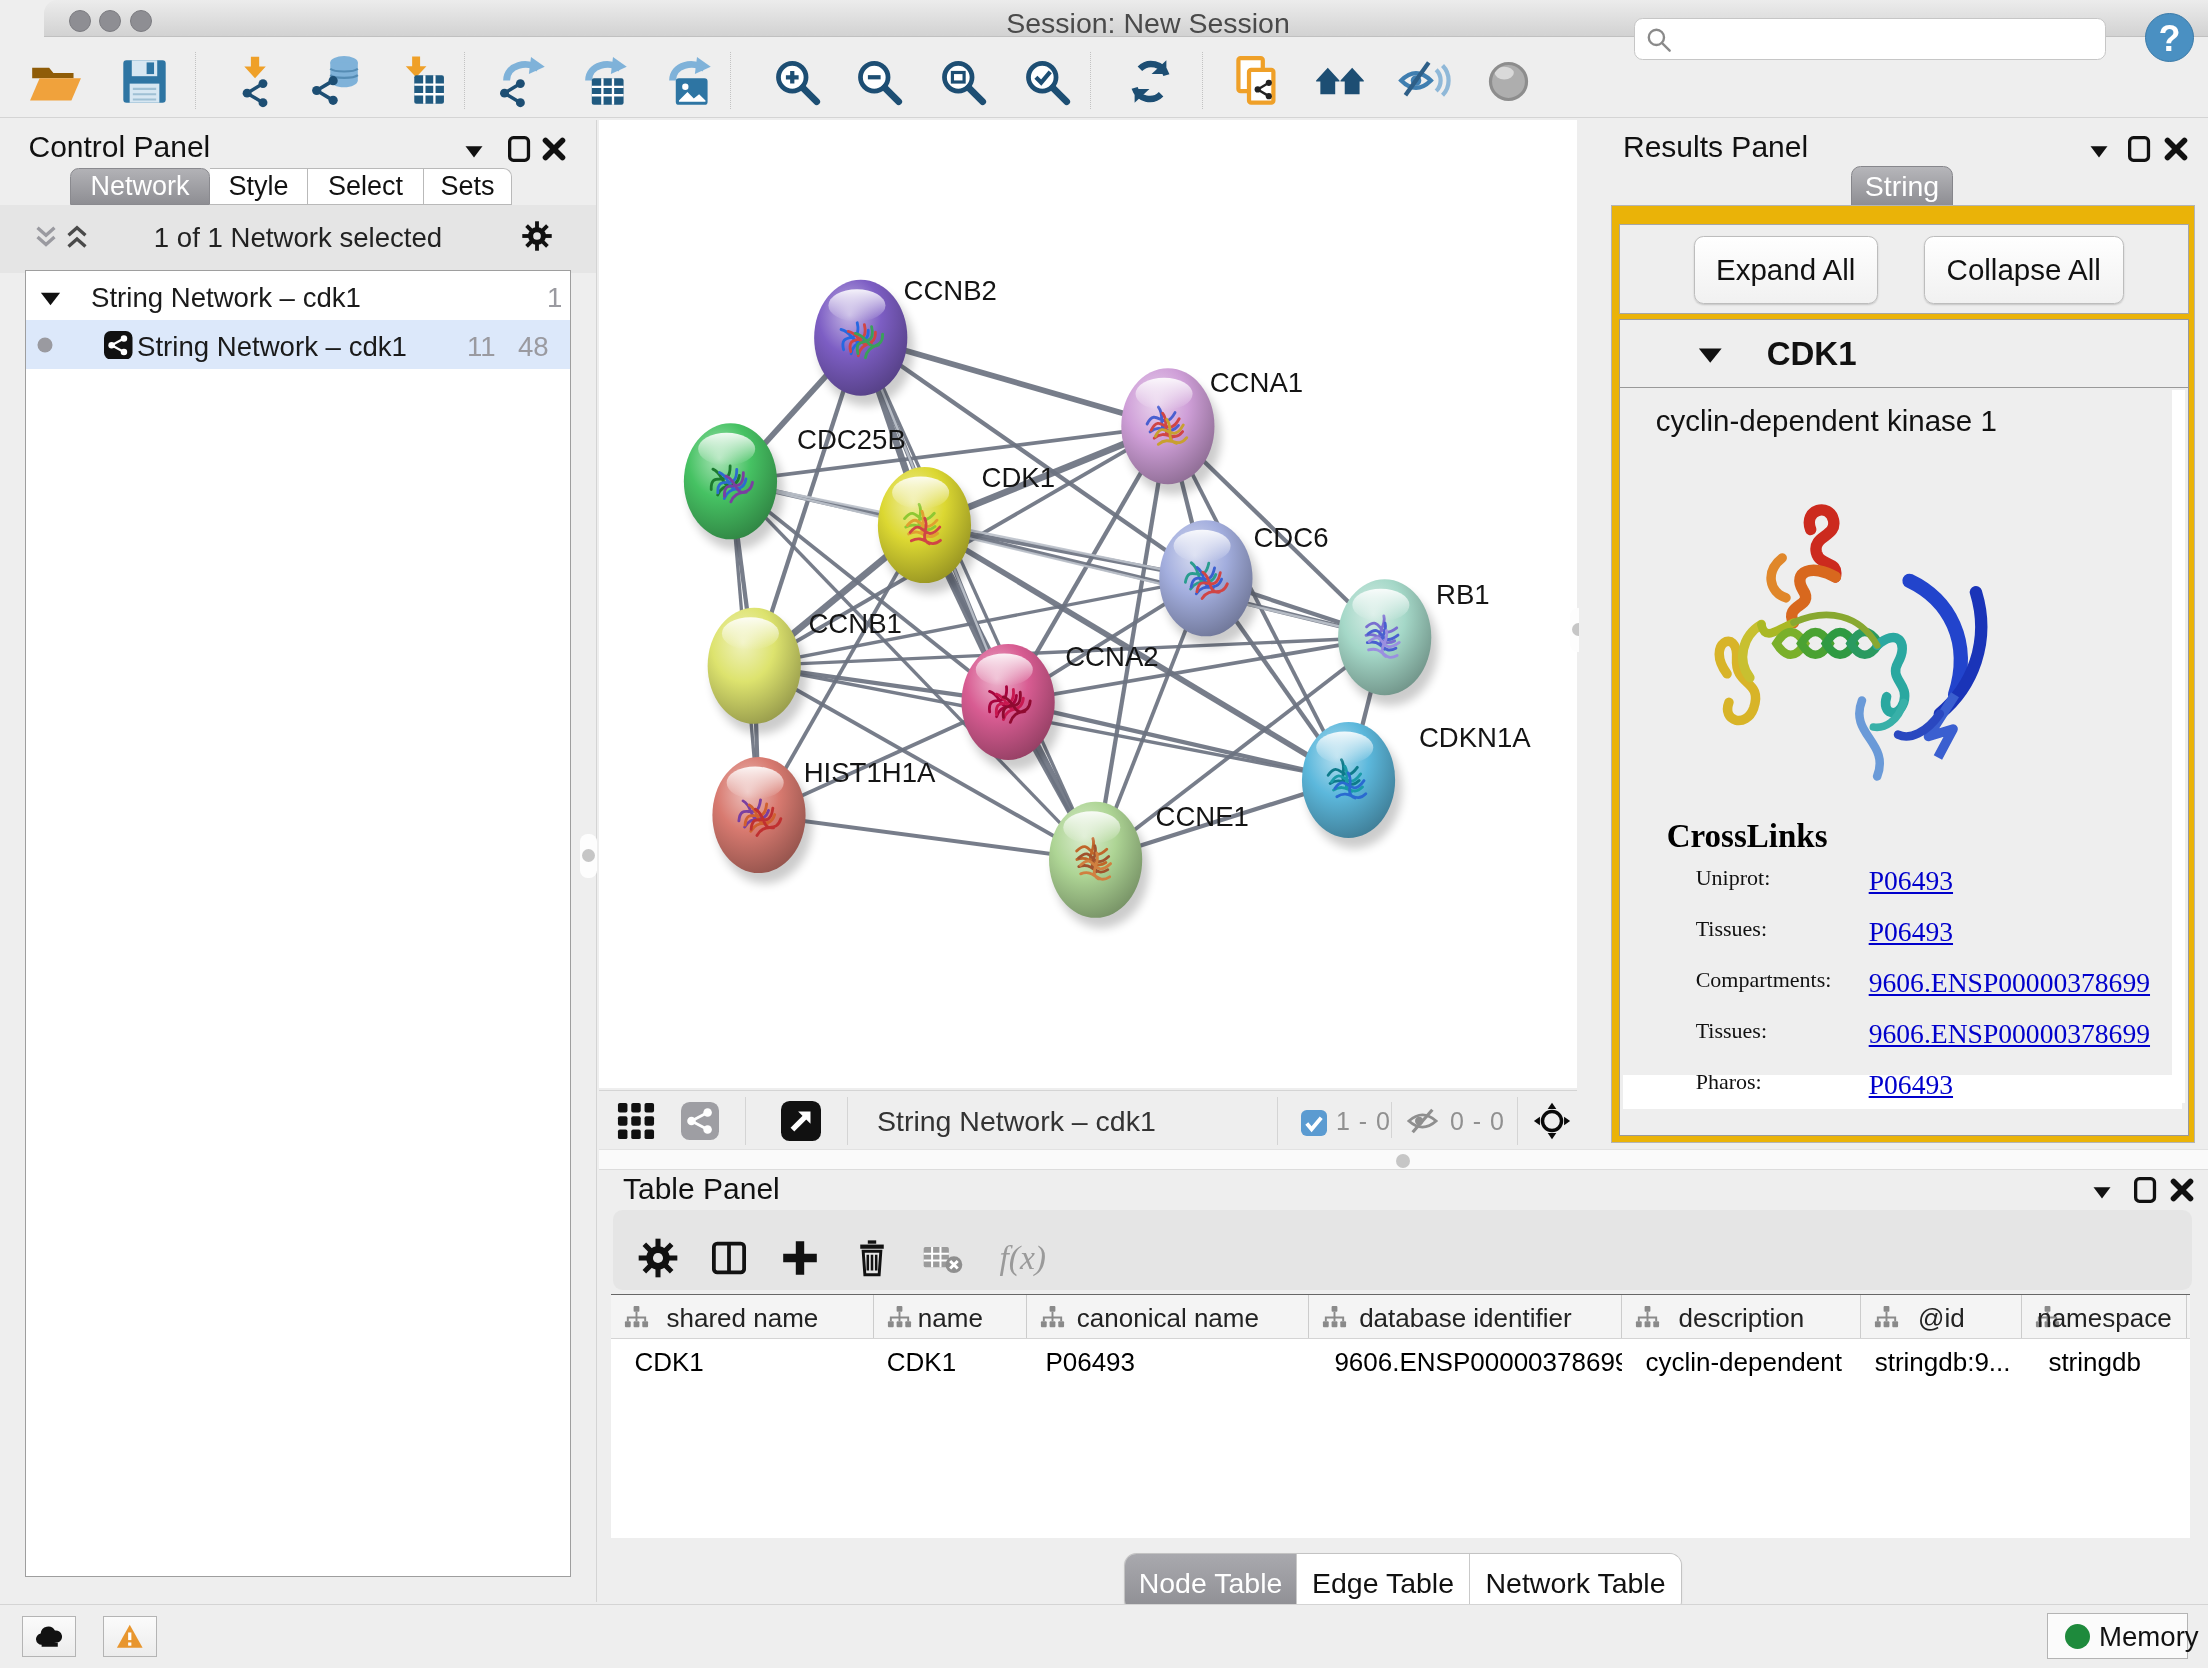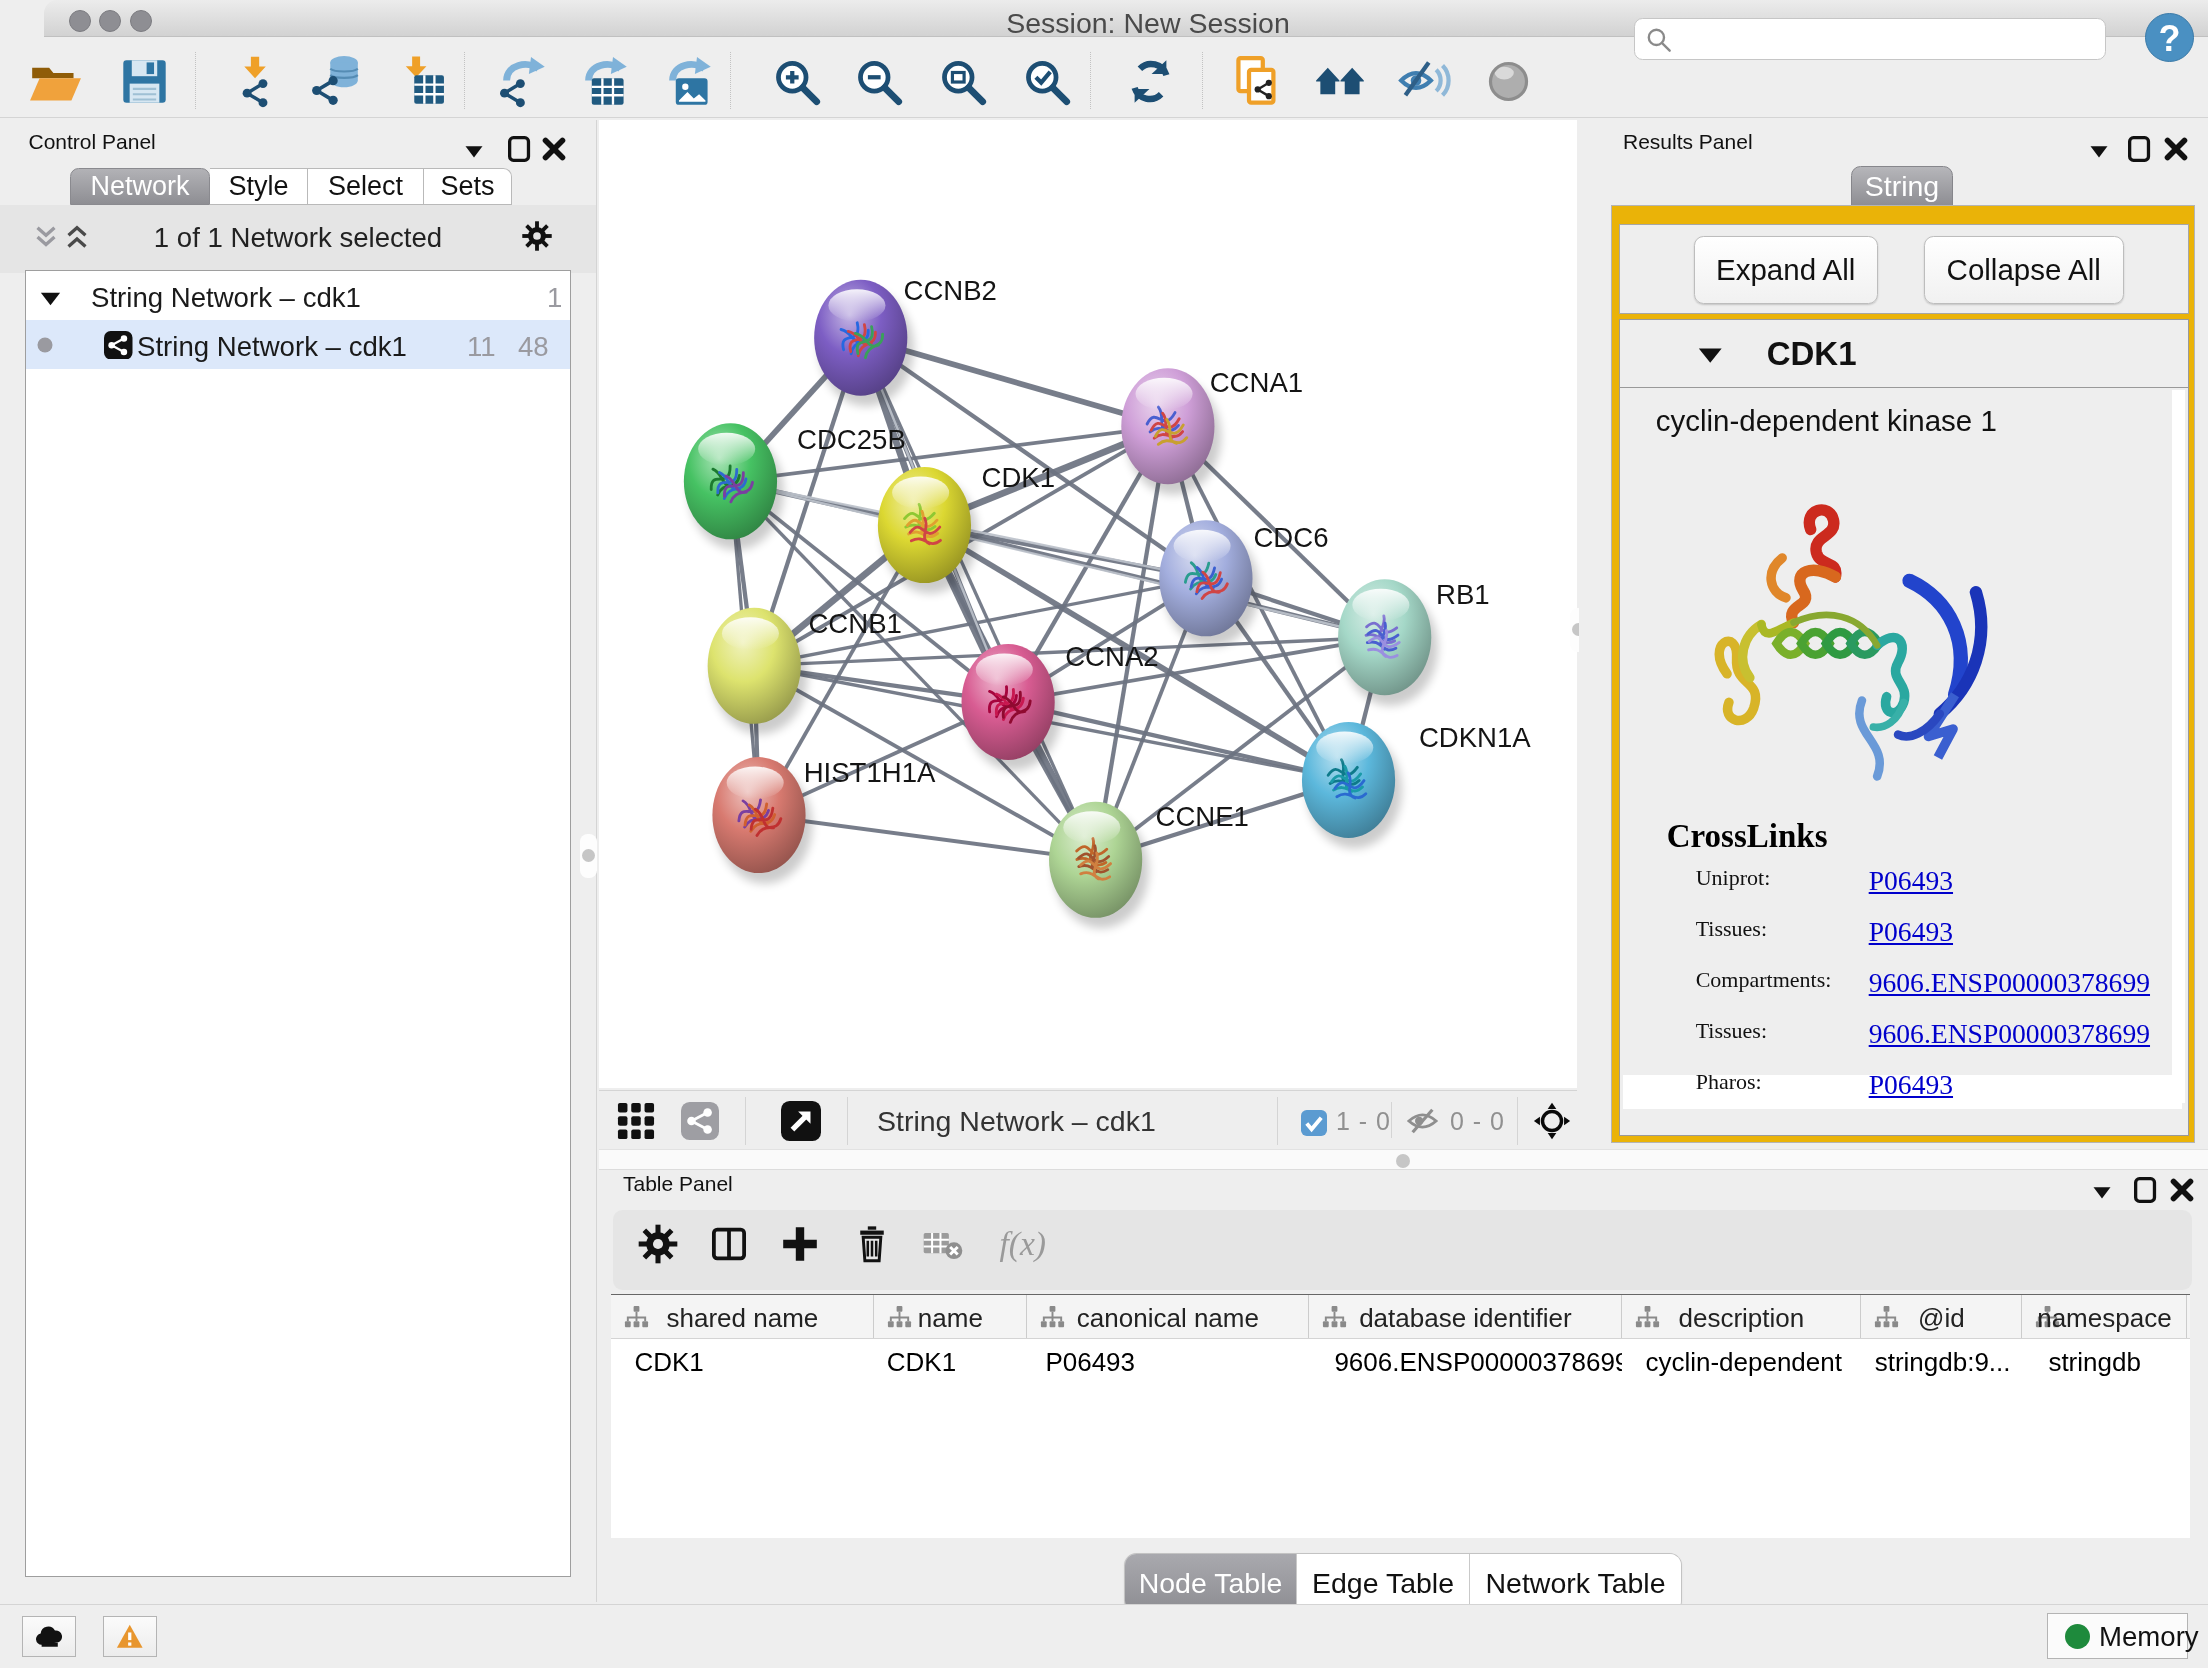--- a/index.html
+++ b/index.html
@@ -20,21 +20,21 @@
   .tb-icon svg { width:100%; height:100%; }
   .tb-sep { position:absolute; top:9.5px; height:57px; width:0;
     border-left:1.9px dotted #c2c2c2; }
   #toolbar-search { position:absolute; left:1634px; top:18px; width:472px; height:42px;
     background:#fff; border:1.9px solid #c6c6c6; border-radius:8.6px; }
   #toolbar-search svg { position:absolute; left:9.5px; top:6.7px; width:28.5px; height:28.5px; }
   #help-button { position:absolute; left:2145px; top:13.3px; width:49px; height:49px;
     border-radius:50%; background:#4a90c2; color:#fff; font-size:36px; font-weight:bold;
     text-align:center; line-height:49px; border:1.9px solid #3a7aa8; }
   
-  .panel-title { font-size:21px; color:#111; }
+  .panel-title { font-size:30px; color:#111; }
   .ph-icon { position:absolute; width:32px; height:32px; }
   .ph-icon svg { width:100%; height:100%; }
   
   #control-panel { position:absolute; left:0; top:120px; width:597px; height:1482px;
     background:#eeeeee; border-right:1.9px solid #d4d4d4; }
   #control-panel-title { position:absolute; left:28.5px; top:9.5px; }
   .cp-tabs { position:absolute; display:flex; }
   .cp-tab { height:37px; border:1px solid #b9b9b9; border-left-width:0;
     background:#fff; color:#111; font-size:27px; text-align:center; line-height:35px; }
   .cp-tab.first { border-left-width:1px; border-radius:8.6px 0 0 0; }
@@ -89,21 +89,21 @@
     color:#0000cc; text-decoration:underline; }
   .wstrip-v { position:absolute; right:2.9px; top:70px; width:12.4px; height:713px; background:#fff; z-index:1; }
   .wstrip-h { position:absolute; left:2.9px; top:755px; width:559px; height:34px; background:#fff; z-index:1; }
   .xl-row { z-index:2; }
   #crosslinks-title { z-index:2; }
   
   #table-panel { position:absolute; left:599px; top:1170px; width:1609px; height:432px; background:#eeeeee; }
   #table-panel-title { position:absolute; left:24px; top:1.9px; }
   #tp-toolbar { position:absolute; left:14.3px; top:40px; width:1579px; height:80px;
     background:#e5e5e5; border-radius:9.5px; }
-  .tp-icon { position:absolute; top:13px; width:42px; height:42px;text-decoration:underline; }
+  .tp-icon { position:absolute; top:27px; width:42px; height:42px;text-decoration:underline; }
   .tp-icon svg { width:100%; height:100%; }
   #data-table { position:absolute; left:12.4px; top:124px; width:1579px; height:244px;
     background:#fff; border-top:1.9px solid #666; }
   #table-header { position:absolute; left:0; top:0; width:100%; height:44px; background:#f4f4f4;
     border-bottom:1.9px solid #d4d4d4; display:flex; }
   .th-cell { position:relative; height:100%; border-right:1px solid #cccccc; overflow:hidden;
     font-size:26px; color:#222; }
   .th-cell .tlabel { position:absolute; top:7.6px; width:100%; text-align:center; }
   .th-cell svg { position:absolute; left:11.4px; top:8.6px; width:27px; height:27px; }
   #table-row1 { position:absolute; left:0; top:46px; width:100%; height:44px; display:flex; }

